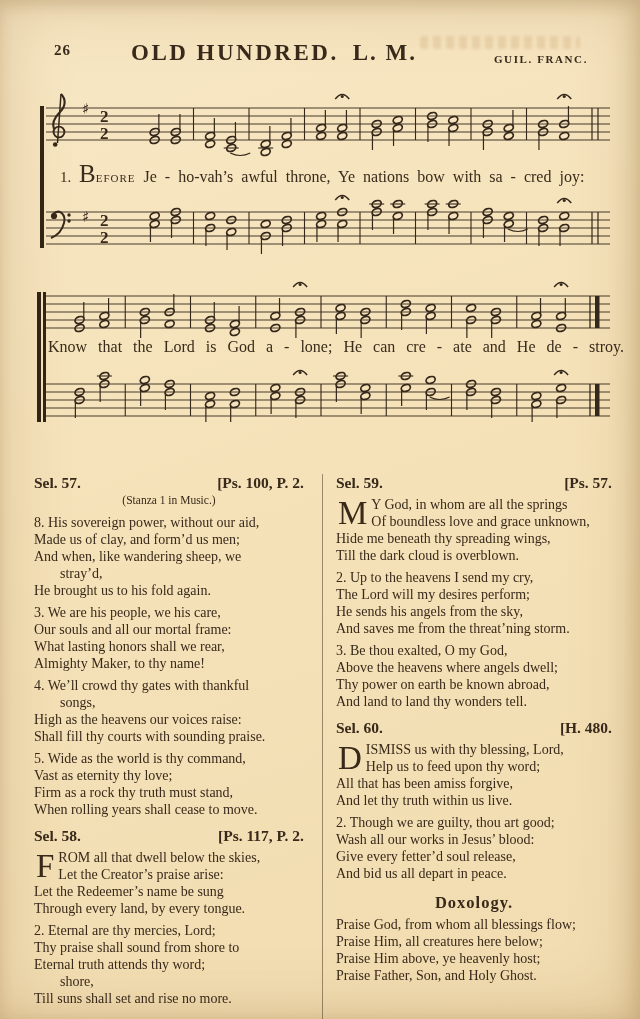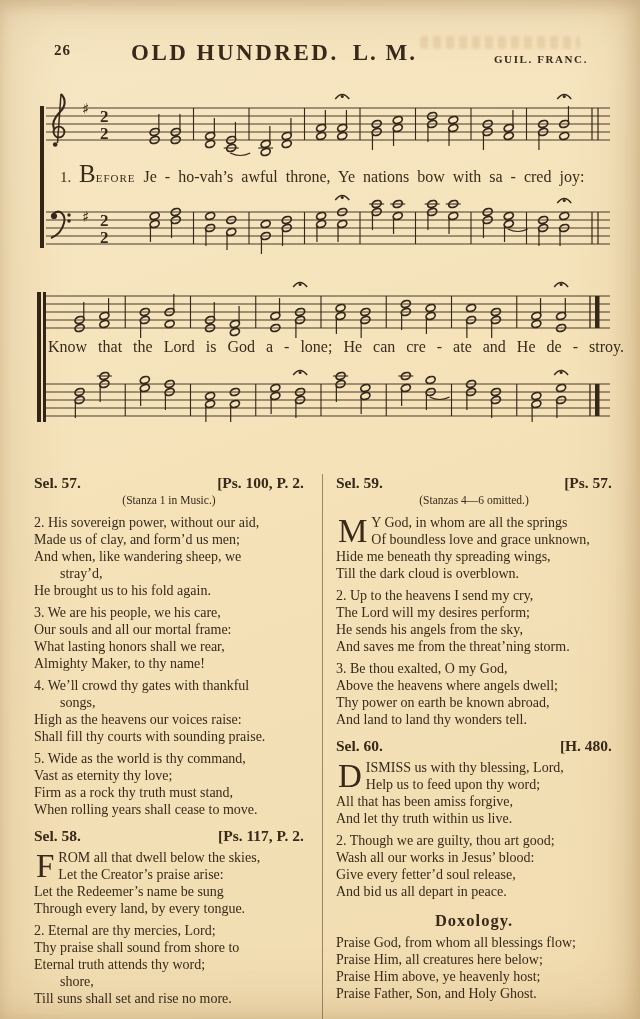--- a/index.html
+++ b/index.html
@@ -371,21 +371,21 @@
 
   <div class="cols">
     <div class="divider"></div>
     <div class="col left">
         <div class="sel-head">
           <span>Sel. 57.</span>
           <span>[Ps. 100, P. 2.</span>
         </div>
         <div class="sel-note">(Stanza 1 in Music.)</div>
         <div class="verse">
-          <div class="line">2.  His sovereign power, without our aid,</div>
+          <div class="line">8.  His sovereign power, without our aid,</div>
           <div class="line">Made us of clay, and form’d us men;</div>
           <div class="line">And when, like wandering sheep, we</div>
           <div class="line ind">stray’d,</div>
           <div class="line">He brought us to his fold again.</div>
         </div>
         <div class="verse">
           <div class="line">3.  We are his people, we his care,</div>
           <div class="line">Our souls and all our mortal frame:</div>
           <div class="line">What lasting honors shall we rear,</div>
           <div class="line">Almighty Maker, to thy name!</div>
@@ -419,21 +419,20 @@
           <div class="line">Eternal truth attends thy word;</div>
           <div class="line ind">shore,</div>
           <div class="line">Till suns shall set and rise no more.</div>
         </div>
       </div>
     <div class="col right">
         <div class="sel-head">
           <span>Sel. 59.</span>
           <span>[Ps. 57.</span>
         </div>
-        <div class="sel-note">(Stanzas 4—6 omitted.)</div>
         <div class="verse">
           <span class="cap">M</span>
           <div class="line">Y God, in whom are all the springs</div>
           <div class="line">Of boundless love and grace unknown,</div>
           <div class="line">Hide me beneath thy spreading wings,</div>
           <div class="line">Till the dark cloud is overblown.</div>
         </div>
         <div class="verse">
           <div class="line">2.  Up to the heavens I send my cry,</div>
           <div class="line">The Lord will my desires perform;</div>

